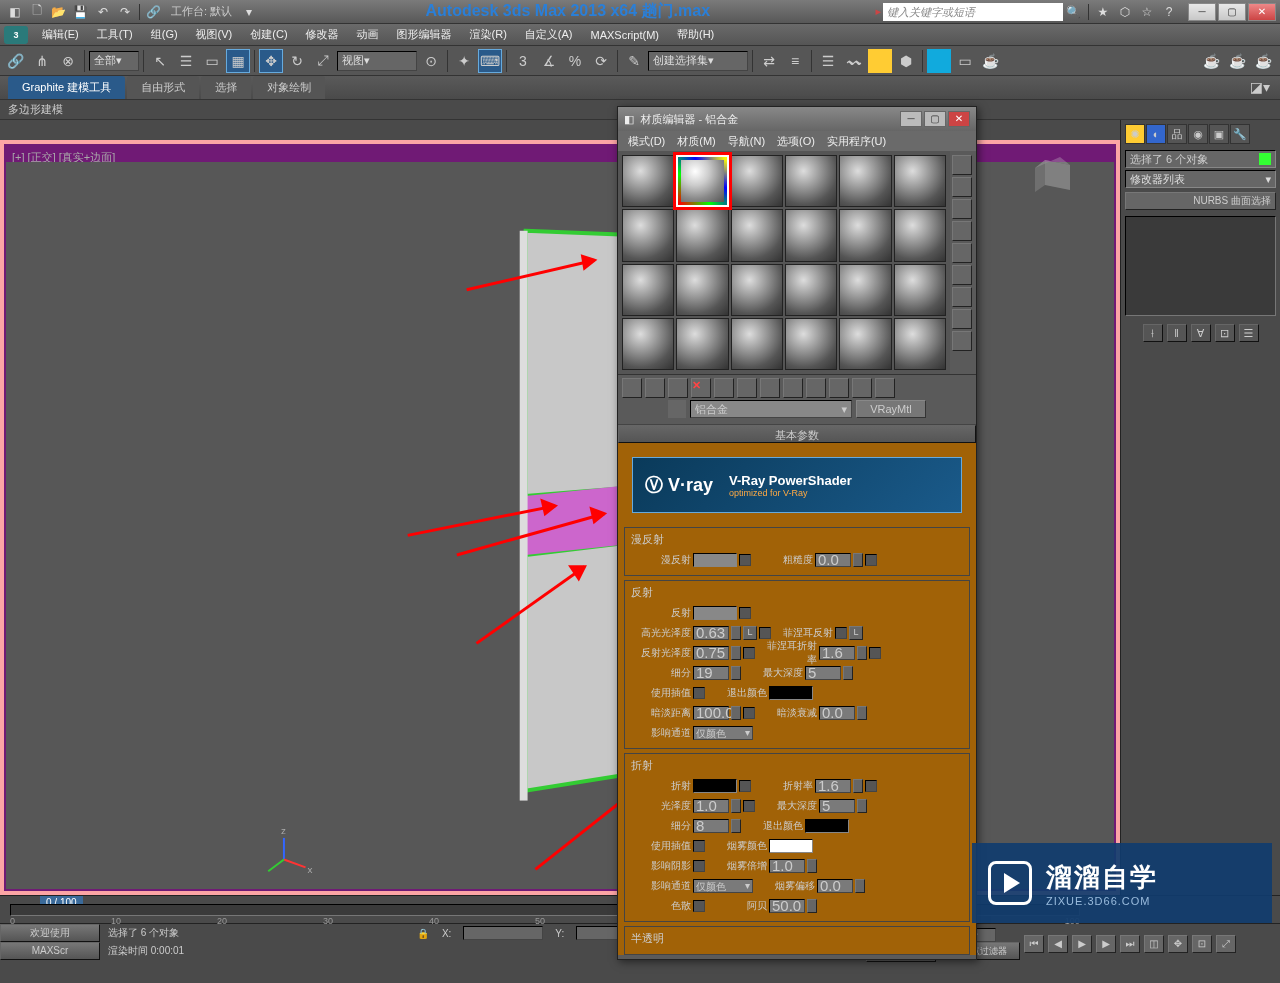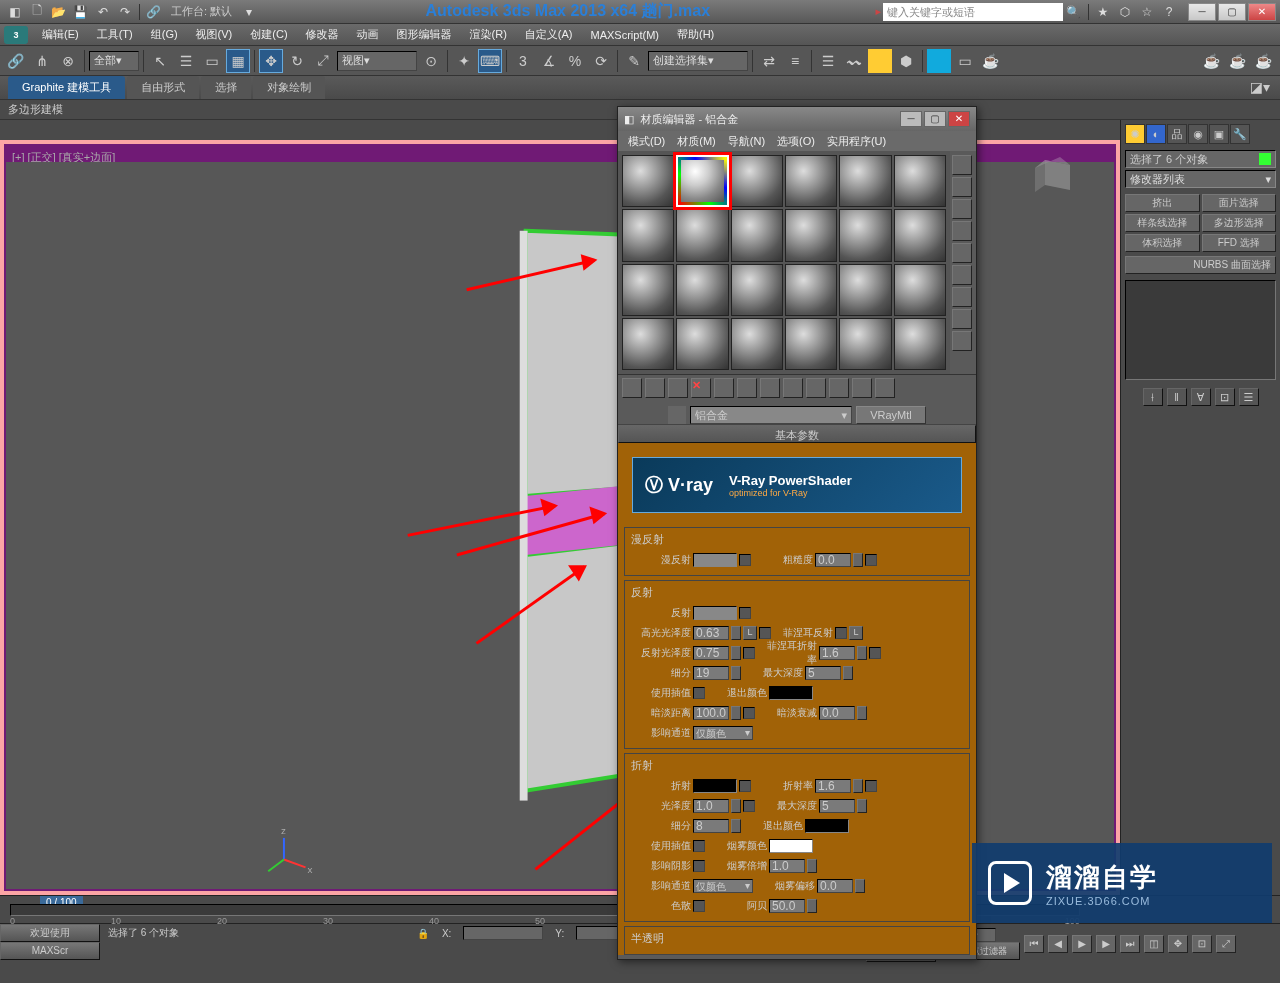--- a/index.html
+++ b/index.html
@@ -3,21 +3,21 @@
 <meta charset="utf-8">
 <style>
 * { box-sizing: border-box; margin: 0; padding: 0; font-family: "Microsoft YaHei", SimSun, sans-serif; }
 body { background: #4a4a4a; color: #ccc; font-size: 11px; overflow: hidden; width: 1280px; height: 983px; position: relative; }
 
 
 .titlebar { height: 24px; background: linear-gradient(#7a7a7a,#585858); display: flex; align-items: center; padding: 0 4px; border-bottom: 1px solid #333; }
 .titlebar .icon-btn { width: 20px; height: 18px; margin: 0 1px; display: inline-flex; align-items: center; justify-content: center; color:#ddd; font-size:12px;}
 .titlebar .sep { width:1px; height:16px; background:#333; margin:0 3px; }
 .titlebar .title-center { flex:1; text-align:center; color:#2a7fd8; font-size:16px; font-weight:bold; }
-.titlebar .search { width: 180px; height:18px; background:#fff; color:#888; padding:0 4px; line-height:18px; font-size:11px;}
+.titlebar .search { width: 180px; height:18px; background:#fff; color:#888; font-style:italic; padding:0 4px; line-height:18px; font-size:11px;}
 .win-btns { display:flex; margin-left:6px;}
 .win-btn { width:28px; height:18px; background:linear-gradient(#e8e8e8,#c8c8c8); border:1px solid #888; margin-left:2px; display:flex;align-items:center;justify-content:center;color:#333;font-size:10px;}
 .win-btn.close{background:linear-gradient(#e88,#c44);color:#fff;}
 
 
 .menubar { height:22px; background:linear-gradient(#6a6a6a,#555); display:flex; align-items:center; padding:0 4px; border-bottom:1px solid #333;}
 .menubar .app-icon{width:24px;height:18px;background:#2a7a7a;border-radius:3px;margin-right:6px;display:flex;align-items:center;justify-content:center;color:#fff;font-size:9px;font-weight:bold;}
 .menubar .mitem{padding:0 8px;color:#eee;margin-right:2px;}
 
 
@@ -67,39 +67,39 @@
 .mat-slot.active{border:2px solid #fff;outline:3px solid #f00;}
 .mat-slot.chrome{background:radial-gradient(circle at 35% 30%,#fff 0%,#ccc 30%,#888 60%,#444 100%);position:relative;}
 .mat-slot.chrome::after{content:'';position:absolute;inset:0;border:3px solid transparent;border-image:linear-gradient(45deg,#f00,#0f0,#00f,#ff0) 1;}
 .mat-side{width:26px;background:#5a5a5a;display:flex;flex-direction:column;gap:2px;padding:4px 2px;}
 .mat-side-btn{width:20px;height:20px;background:#666;border:1px outset #777;}
 
 .mat-toolbar{height:26px;background:#5a5a5a;border-top:1px solid #333;display:flex;align-items:center;padding:0 4px;gap:3px;}
 .mat-tbtn{width:20px;height:20px;background:#666;border:1px outset #777;}
 .mat-tbtn.red{color:#f44;font-weight:bold;}
 
-.mat-name-row{height:24px;display:flex;align-items:flex-end;padding:0 50px;gap:4px;background:#5a5a5a;}
+.mat-name-row{height:24px;display:flex;align-items:flex-start;padding:0 50px;gap:4px;background:#5a5a5a;}
 .mat-name-row .dropper{width:18px;height:18px;background:#666;}
 .mat-name-row .combo{flex:1;height:18px;background:#888;border:1px inset #444;padding:0 4px;display:flex;align-items:center;justify-content:space-between;}
 .mat-name-row .type{width:70px;height:18px;background:#777;border:1px outset #888;text-align:center;line-height:16px;}
 
 .mat-rollout{background:#a16207;border-top:1px solid #444;}
 .mat-rollout-hdr{height:18px;background:linear-gradient(#666,#555);text-align:center;line-height:18px;border:1px outset #666;}
 .vray-banner{margin:14px;height:56px;background:linear-gradient(135deg,#0a3a5a,#1a5a8a);border:1px solid #6ad;display:flex;align-items:center;padding:0 12px;gap:16px;}
 .vray-logo{font-size:18px;font-weight:bold;color:#fff;}
 .vray-text{color:#fff;font-size:11px;}
 .vray-text .sub{color:#fa4;font-size:9px;}
 
 .mat-group{border:1px solid #444;margin:4px 6px;padding:4px 6px;}
 .mat-group-title{color:#ccc;margin-bottom:4px;}
 .mat-row{display:flex;align-items:center;height:18px;margin:2px 0;gap:2px;}
 .mat-row label{width:60px;text-align:right;color:#ccc;font-size:10px;}
 .mat-row .swatch{width:44px;height:14px;background:#888;border:1px inset #333;}
 .mat-row .swatch.dark{background:#000;}
-.mat-row .spin{width:36px;height:14px;background:#7a7a7a;border:1px inset #444;text-align:left;padding:0 2px;font-size:12px;line-height:12px;}
+.mat-row .spin{width:36px;height:14px;background:#7a7a7a;border:1px inset #444;text-align:left;padding:0 2px;font-size:15px;line-height:12px;}
 .mat-row .updown{width:10px;height:14px;background:#666;border:1px outset #777;}
 .mat-row .chk{width:12px;height:12px;border:1px inset #444;background:#555;}
 .mat-row .lbl2{color:#ccc;font-size:10px;margin-left:8px;width:52px;text-align:right;}
 .mat-row .btn-sm{width:14px;height:14px;background:#666;border:1px outset #777;font-size:9px;text-align:center;}
 .mat-row .combo-sm{width:60px;height:14px;background:#7a7a7a;border:1px inset #444;font-size:10px;padding:0 2px;display:flex;justify-content:space-between;}
 
 
 .timeline{height:28px;background:#4a4a4a;border-top:1px solid #222;position:relative;}
 .timeline .track{position:absolute;left:10px;right:200px;top:8px;height:12px;background:#3a3a3a;border:1px inset #222;}
 .timeline .frame-ind{position:absolute;left:40px;top:0;background:#3a6a9a;color:#fff;padding:0 6px;height:14px;line-height:14px;font-size:10px;}
@@ -280,28 +280,20 @@
       <div class="rp-icon">🔧</div>
     </div>
     <div class="rp-sel">
       <span>选择了 6 个对象</span>
         <span class="swatch"></span>
     </div>
     <div class="rp-combo">
         <span>修改器列表</span>
         <span>▾</span>
       </div>
-    <div class="rp-btns">
-      <div class="rp-btn">挤出</div>
-      <div class="rp-btn">面片选择</div>
-      <div class="rp-btn">样条线选择</div>
-      <div class="rp-btn">多边形选择</div>
-      <div class="rp-btn">体积选择</div>
-      <div class="rp-btn">FFD 选择</div>
-    </div>
     <div class="rp-btn" style="margin-top:2px;text-align:right;padding-right:4px;">NURBS 曲面选择</div>
     <div class="rp-preview"></div>
     <div class="rp-controls">
       <div class="rp-ctrl">⟊</div>
       <div class="rp-ctrl">‖</div>
       <div class="rp-ctrl">∀</div>
       <div class="rp-ctrl">⊡</div>
       <div class="rp-ctrl">☰</div>
     </div>
   </div>
@@ -335,20 +327,25 @@
       <span>选择了 6 个对象</span>
       <span style="margin-left:auto">🔒</span>
       <span>X:</span>
         <div class="sb-coord"></div>
       <span>Y:</span>
         <div class="sb-coord"></div>
       <span>Z:</span>
         <div class="sb-coord"></div>
       <span style="margin-left:20px;">栅格 = 10.0</span>
     </div>
+    <div class="sb-row">
+      <span>渲染时间 0:00:01</span>
+      <span style="margin-left:auto">⊕</span>
+      <span>添加时间标记</span>
+    </div>
   </div>
   <div class="sb-right">
     <div style="display:flex;flex-direction:column;gap:1px;">
       <div class="sb-tab" style="width:70px;">自动关键点</div>
       <div class="sb-tab" style="width:70px;">修改器列表</div>
     </div>
     <div style="display:flex;flex-direction:column;gap:0;">
       <div class="sb-coord" style="width:56px;">选定对</div>
       <div class="sb-tab" style="width:80px;font-size:9px;">关键点过滤器</div>
     </div>

